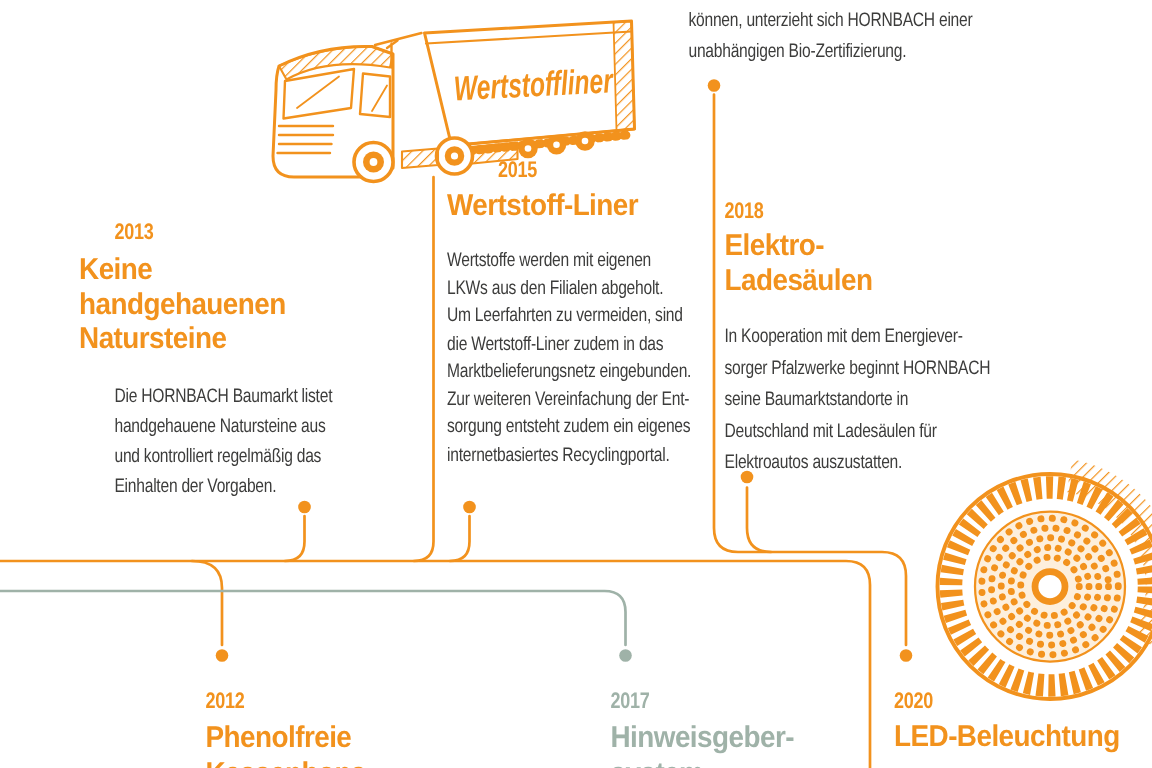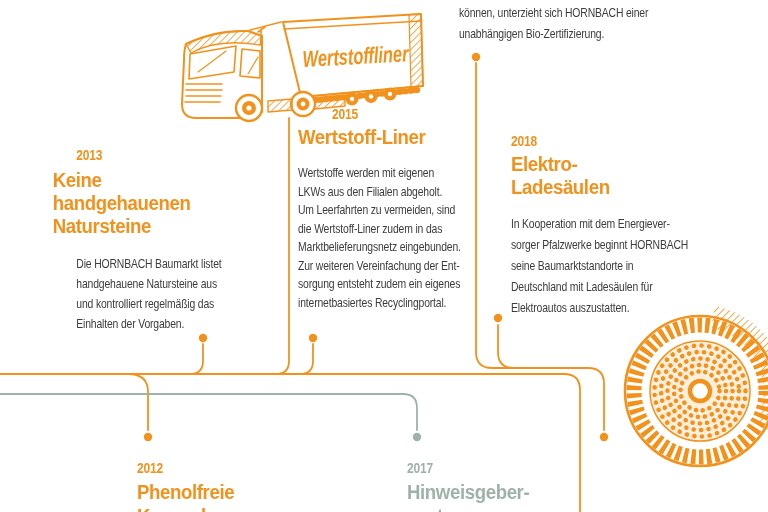--- a/index.html
+++ b/index.html
@@ -22,21 +22,21 @@
     margin-top:15px;transform:scaleX(.8);transform-origin:left top;white-space:nowrap;
   }
   .m2013{top:147px;right:547px;text-align:left;}
   .m2013 .year,.m2013 .title,.m2013 .body{transform-origin:right top;}
   .m2013 .title{margin-top:6px;}
   .m2013 .body{margin-top:16px;}
   .m2015{left:298px;top:106px;}
   .m2015 .year{margin-left:34px;}
   .m2015 .title{margin-top:4px;}
   .m2015 .body{line-height:18.5px;}
-  .m2018{left:511px;top:133px;}
+  .m2018{left:483px;top:133px;}
   .m2018 .title{margin-top:4px;}
   .m2018 .body{margin-top:14px;line-height:21px;}
   .m2012{left:137px;top:460px;}
   .m2012 .title{margin-top:4px;line-height:24px;}
   .m2017{left:407px;top:460px;}
   .m2017 .year,.m2017 .title{color:#9FB2A8;}
   .m2017 .title{margin-top:4px;line-height:24px;}
   .m2020{left:596px;top:460px;}
   .m2020 .title{margin-top:4px;}
   .note{
@@ -200,14 +200,20 @@
   </div>
 
   <div class="block m2017">
     <div class="year">2017</div>
     <div class="title">
       <div>Hinweisgeber-</div>
       <div>system</div>
     </div>
   </div>
 
+  <div class="block m2020">
+    <div class="year">2020</div>
+    <div class="title">
+      <div>LED-Beleuchtung</div>
+    </div>
+  </div>
 
 </div>
 
 </body></html>

